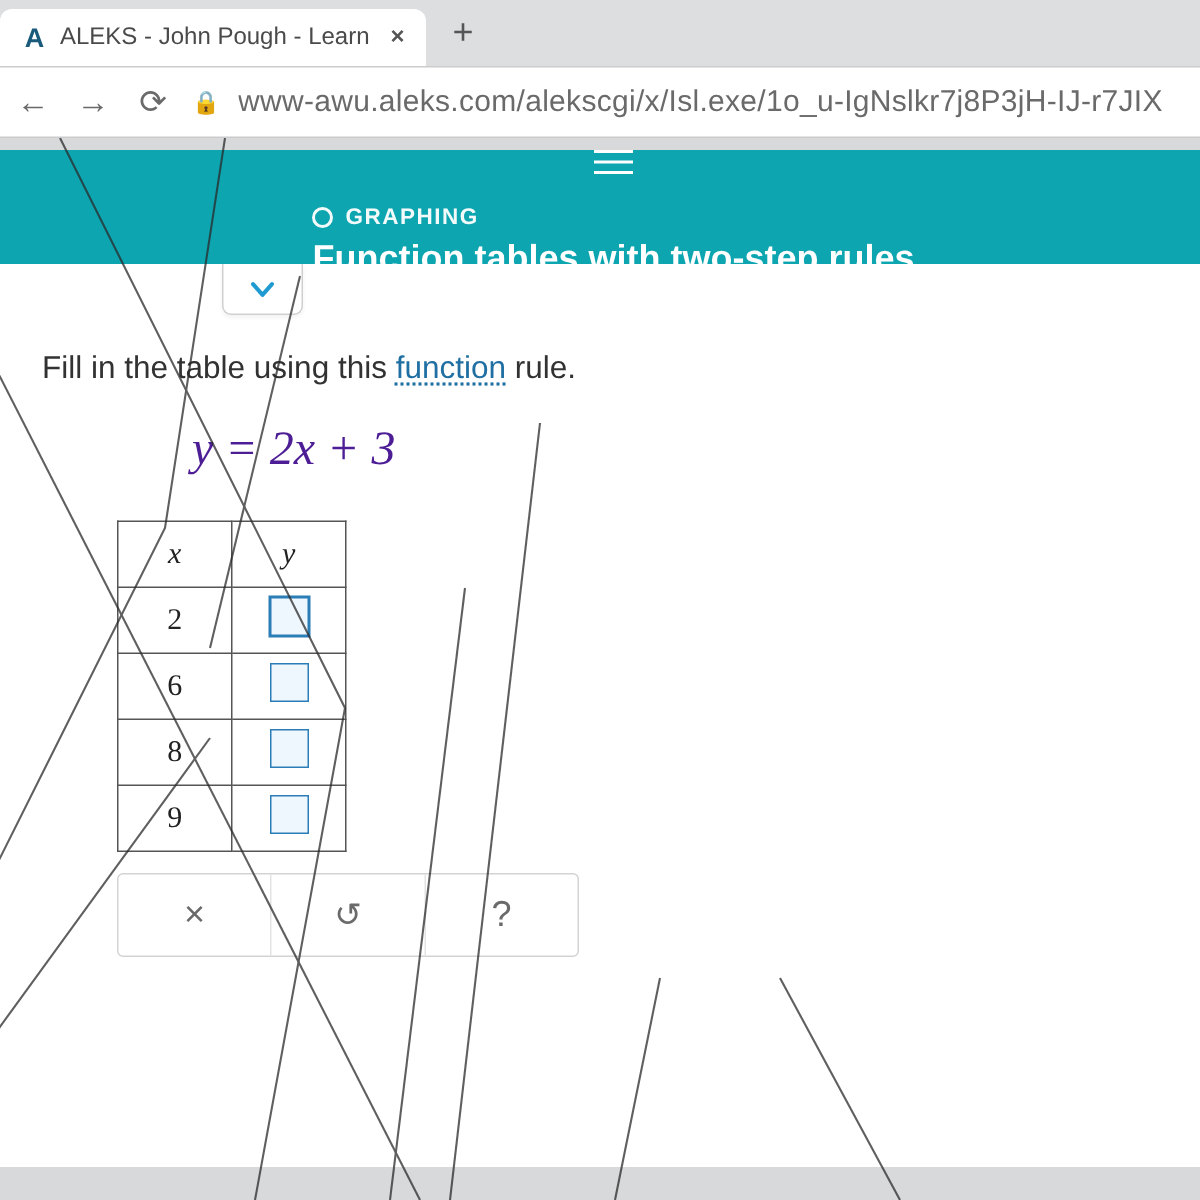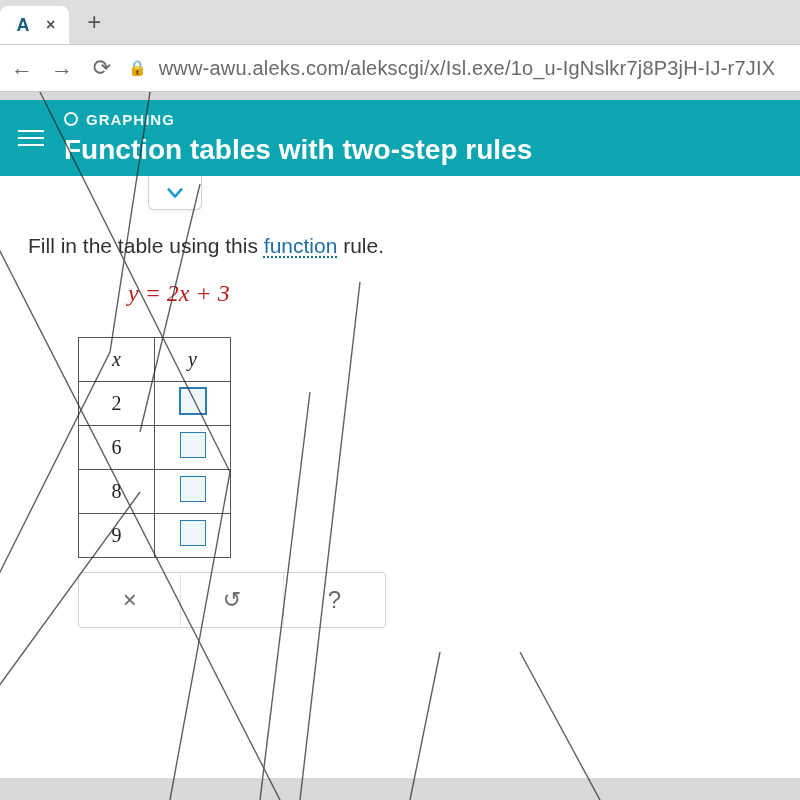--- a/index.html
+++ b/index.html
@@ -42,39 +42,39 @@
     font-size:18px;color:#616161;
   }
   .addr-bar .nav-icon{width:28px;text-align:center;font-size:22px;color:#6a6a6a;}
   .addr-bar .lock{font-size:15px;color:#7a7a7a;}
   .url {flex:1;white-space:nowrap;overflow:hidden;color:#6a6a6a;font-size:20px;letter-spacing:0.2px;}
   .viewport {
     background:#d7d9da;height:708px;position:relative;overflow:hidden;
   }
   .topic-banner{
     background:#0ca5b0;color:#fff;display:flex;align-items:center;
-    height:76px;padding-left:18px;gap:20px;margin-top:8px;
+    height:76px;padding-left:18px;gap:20px;margin-top:8px;flex-direction:column;
   }
   .hamburger{display:flex;flex-direction:column;gap:5px;}
   .hamburger span{display:block;width:26px;height:2px;background:#fff;}
   .banner-text .cat{display:flex;align-items:center;gap:8px;font-size:15px;letter-spacing:1px;font-weight:600;opacity:0.95;}
   .cat-icon{width:14px;height:14px;border:2px solid #fff;border-radius:50%;}
-  .banner-text .title{font-size:28px;font-weight:700;margin-top:6px;}
+  .banner-text .title{font-size:24px;font-weight:700;margin-top:6px;}
   .content-panel{
     background:#fff;margin:0;padding:18px 28px 31px 28px;min-height:602px;position:relative;
   }
   .dropdown-tab{
     position:absolute;top:0;left:148px;width:54px;height:34px;background:#fff;
     border:1px solid #d0d0d0;border-top:none;border-radius:0 0 6px 6px;
     display:flex;align-items:center;justify-content:center;box-shadow:0 2px 3px rgba(0,0,0,0.05);
   }
   .chev{width:18px;height:12px;color:#1f9bd1;font-size:22px;display:flex;align-items:center;justify-content:center;line-height:0;}
   .instruction{font-size:21px;color:#323232;margin-top:40px;}
   .instruction .linkish{color:#1f6fa3;text-decoration:underline dotted;text-underline-offset:3px;}
-  .equation{font-family:"Times New Roman",serif;font-style:italic;font-size:24px;color:#b91c1c;margin:22px 0 30px 100px;}
+  .equation{font-family:"Times New Roman",serif;font-style:italic;font-size:32px;color:#4c1d95;margin:22px 0 30px 100px;}
   .functable{border-collapse:collapse;margin-left:50px;}
   .functable th,.functable td{
     border:1px solid #555;width:76px;height:44px;text-align:center;
     font-family:"Times New Roman",serif;font-size:20px;color:#222;
   }
   .functable th{font-style:italic;font-weight:normal;}
   .inputbox{
     display:inline-block;width:26px;height:26px;border:1px solid #2a7db6;background:#eef7fd;
   }
   .inputbox.active{box-shadow:0 0 0 1px #2a7db6;}
@@ -90,20 +90,21 @@
   .undo-icon{font-size:22px;}
   .cracks svg{position:absolute;inset:0;pointer-events:none;}
 </style>
 </head>
 <body>
 
 <div class="browser-chrome">
   <div class="tab-bar">
     <div class="tab">
       <span class="favicon">A</span>
+      <span>ALEKS - John Pough - Learn</span>
       <span class="close">×</span>
     </div>
     <div class="new-tab">+</div>
   </div>
 
   <div class="addr-bar">
     <span class="nav-icon">←</span>
     <span class="nav-icon">→</span>
     <span class="nav-icon">⟳</span>
     <span class="lock">🔒</span>

